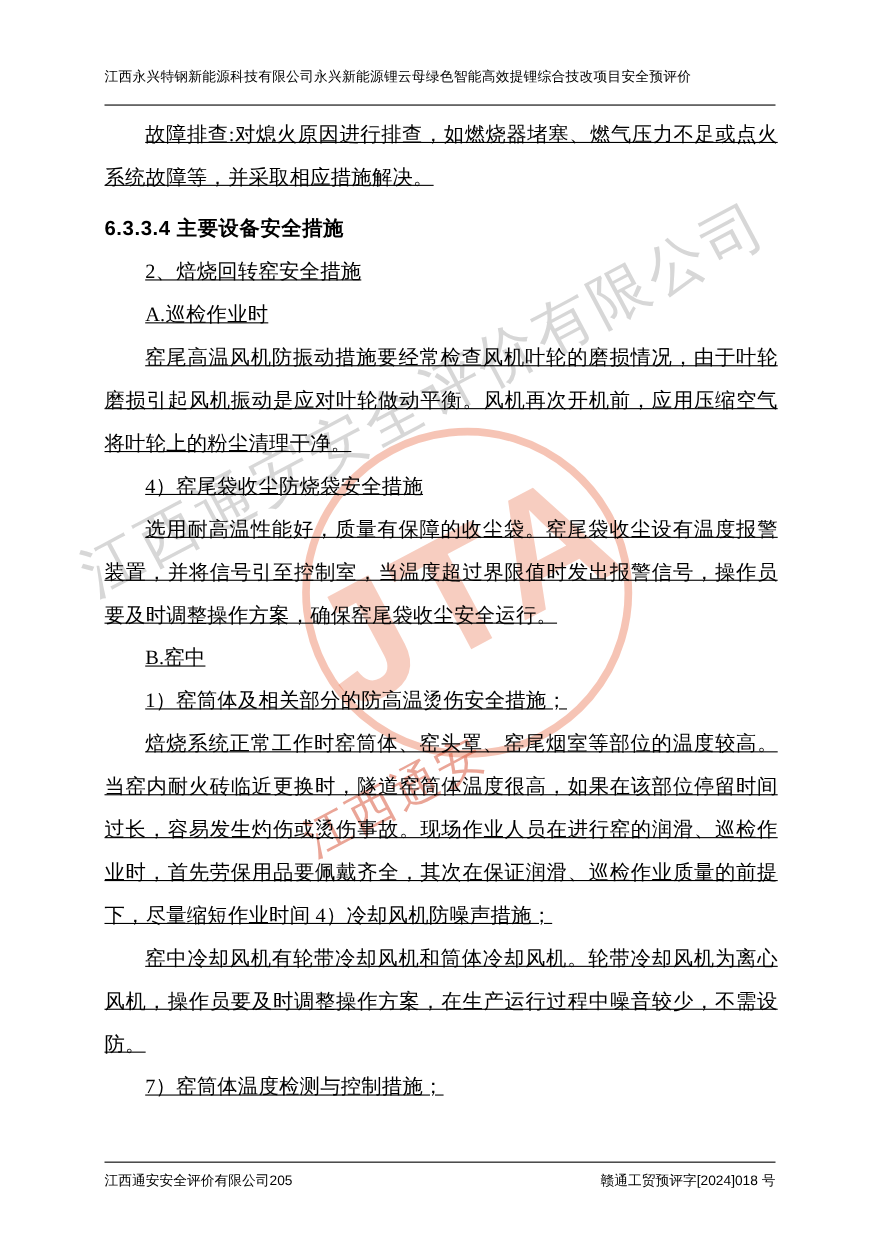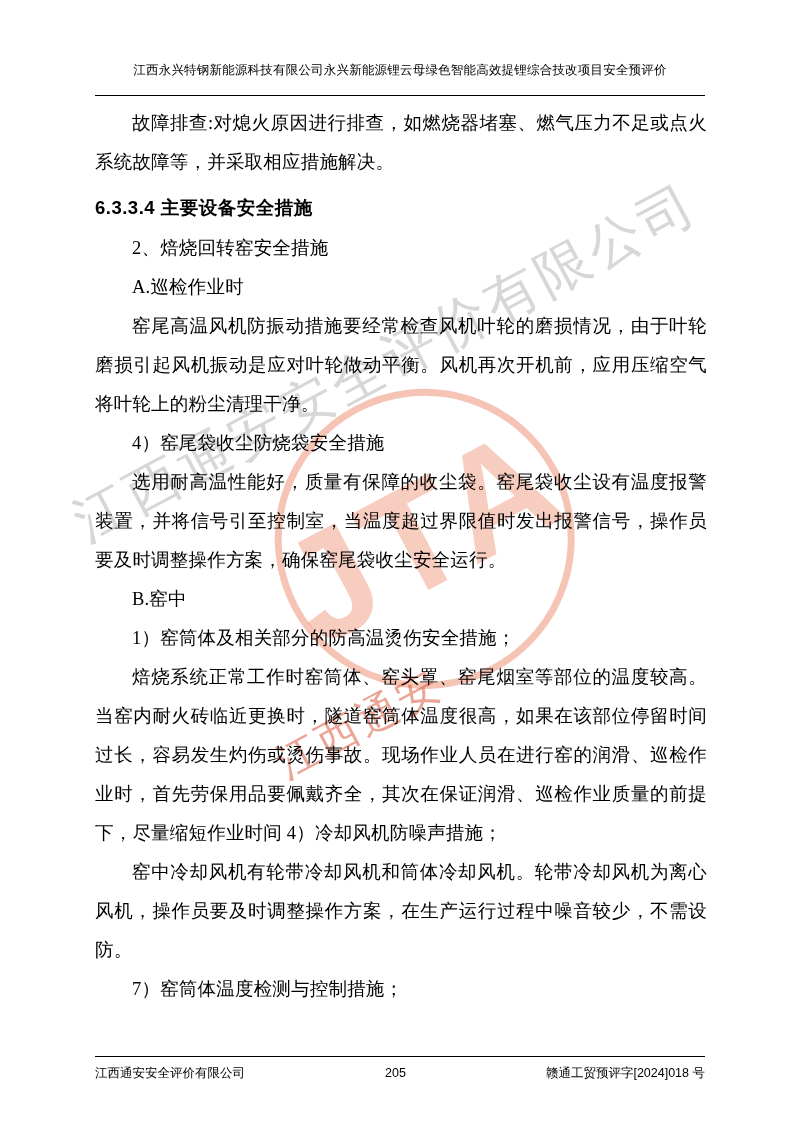--- a/index.html
+++ b/index.html
@@ -81,21 +81,20 @@
     color: rgba(214, 76, 48, 0.5);
     white-space: nowrap;
   }
 
   
   .header {
     position: absolute;
     left: 95px;
     top: 62px;
     width: 610px;
-    text-align: center;
     z-index: 10;
   }
   .header-title {
     font-size: 12.5px;
     font-family: "Liberation Sans", sans-serif;
     letter-spacing: 0.2px;
     color: #000;
     white-space: nowrap;
   }
   .header-rule {
@@ -116,20 +115,21 @@
     width: 612px;
     z-index: 10;
   }
   .p {
     font-size: 18.5px;
     line-height: 39px;
     text-align: justify;
     text-justify: inter-ideograph;
     margin: 0;
     letter-spacing: 0.2px;
+    text-decoration: underline;
   }
   .indent { text-indent: 37px; }
   .heading {
     font-size: 18.5px;
     line-height: 39px;
     font-weight: bold;
     font-family: Liberation Sans, sans-serif;
     margin: 6px 0 2px 0;
     letter-spacing: 0.5px;
   }
@@ -151,21 +151,21 @@
     width: 610px;
     height: 22px;
     display: flex;
     align-items: center;
     justify-content: space-between;
     font-size: 12.5px;
     font-family: "Liberation Sans", sans-serif;
     z-index: 10;
   }
   .footer-left { text-align: left; }
-  .footer-center { text-align: center; flex: 1; }
+  .footer-center { flex: 1; }
   .footer-right { text-align: right; }
 </style>
 </head>
 <body>
 
 <div class="page">
 
   <div class="watermark">
     <div class="wm-inner">
       <div class="wm-circle"></div>

